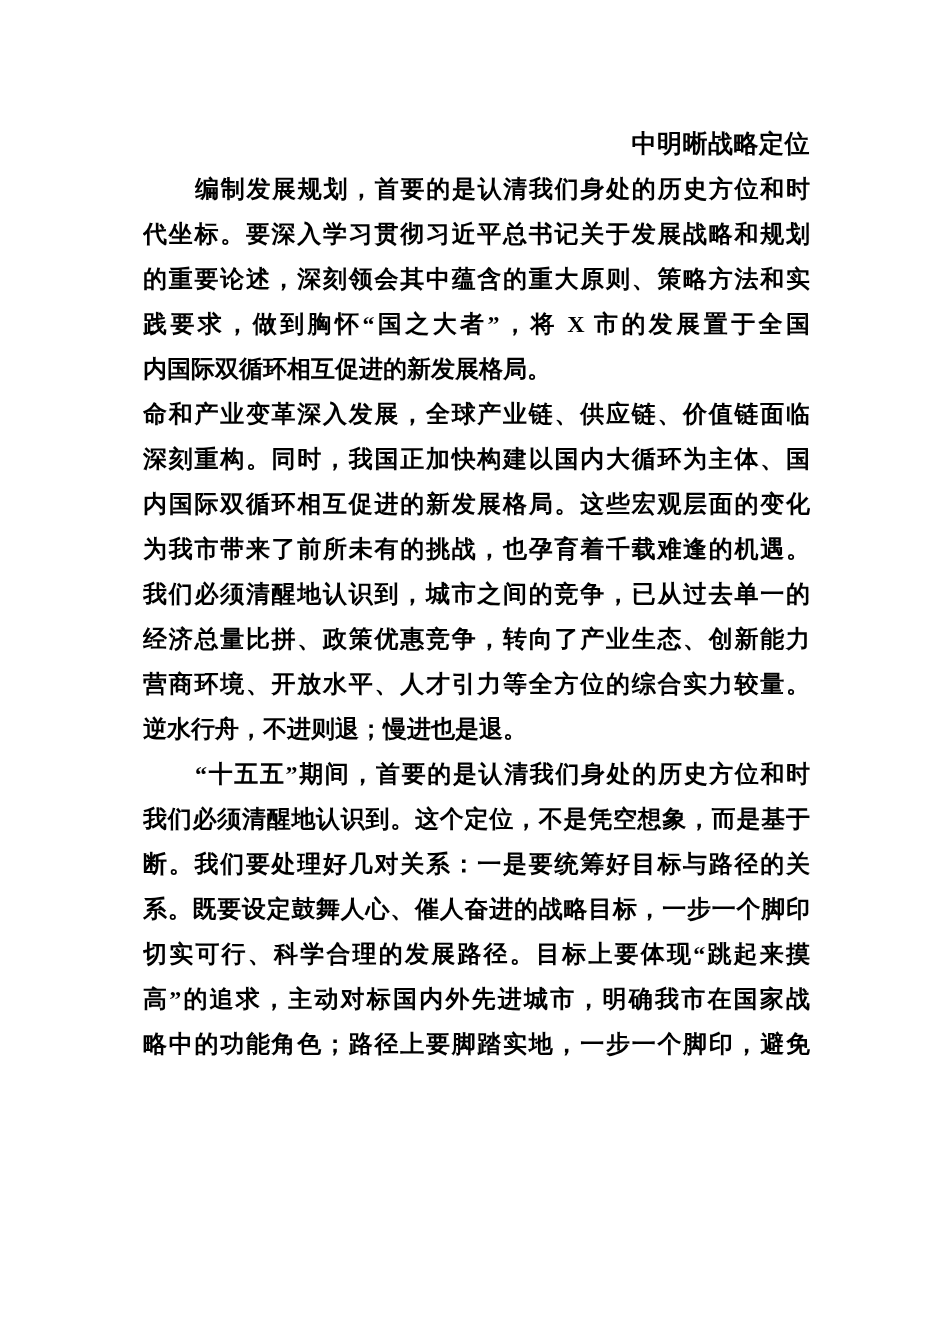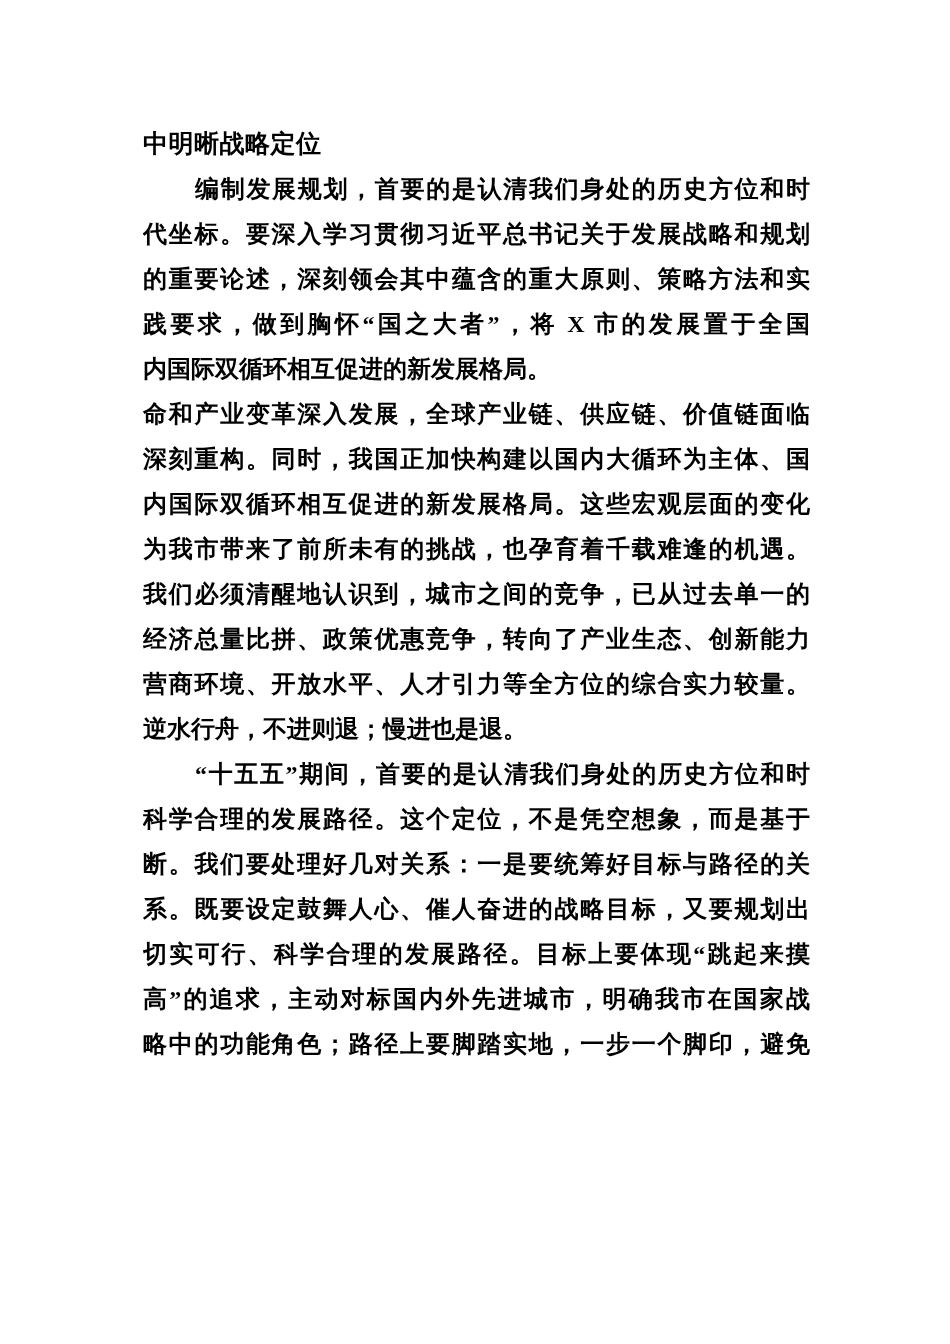--- a/index.html
+++ b/index.html
@@ -18,21 +18,21 @@
     overflow: hidden;
   }
   .heading {
     margin: 0;
     font-family: "Liberation Sans", "DejaVu Sans", sans-serif;
     font-weight: 700;
     font-size: 25px;
     line-height: 47px;
     height: 47px;
     letter-spacing: 0.5px;
-    text-align: left;
+    text-align: right;
   }
   .paragraph {
     margin: 0;
   }
   .line {
     font-family: "Liberation Serif", "DejaVu Serif", serif;
     font-size: 24px;
     height: 45px;
     line-height: 45px;
     text-align: justify;
@@ -65,21 +65,21 @@
         <div class="line">深刻重构。同时，我国正加快构建以国内大循环为主体、国</div>
         <div class="line">内国际双循环相互促进的新发展格局。这些宏观层面的变化</div>
         <div class="line">为我市带来了前所未有的挑战，也孕育着千载难逢的机遇。</div>
         <div class="line">我们必须清醒地认识到，城市之间的竞争，已从过去单一的</div>
         <div class="line">经济总量比拼、政策优惠竞争，转向了产业生态、创新能力</div>
         <div class="line">营商环境、开放水平、人才引力等全方位的综合实力较量。</div>
         <div class="line end">逆水行舟，不进则退；慢进也是退。</div>
       </div>
       <div class="paragraph">
         <div class="line indent">“十五五”期间，首要的是认清我们身处的历史方位和时</div>
-        <div class="line">科学合理的发展路径。这个定位，不是凭空想象，而是基于</div>
+        <div class="line">我们必须清醒地认识到。这个定位，不是凭空想象，而是基于</div>
         <div class="line">断。我们要处理好几对关系：一是要统筹好目标与路径的关</div>
-        <div class="line">系。既要设定鼓舞人心、催人奋进的战略目标，又要规划出</div>
+        <div class="line">系。既要设定鼓舞人心、催人奋进的战略目标，一步一个脚印</div>
         <div class="line">切实可行、科学合理的发展路径。目标上要体现“跳起来摸</div>
         <div class="line">高”的追求，主动对标国内外先进城市，明确我市在国家战</div>
         <div class="line">略中的功能角色；路径上要脚踏实地，一步一个脚印，避免</div>
       </div>
     </div>
 </div>
 
 </body></html>

